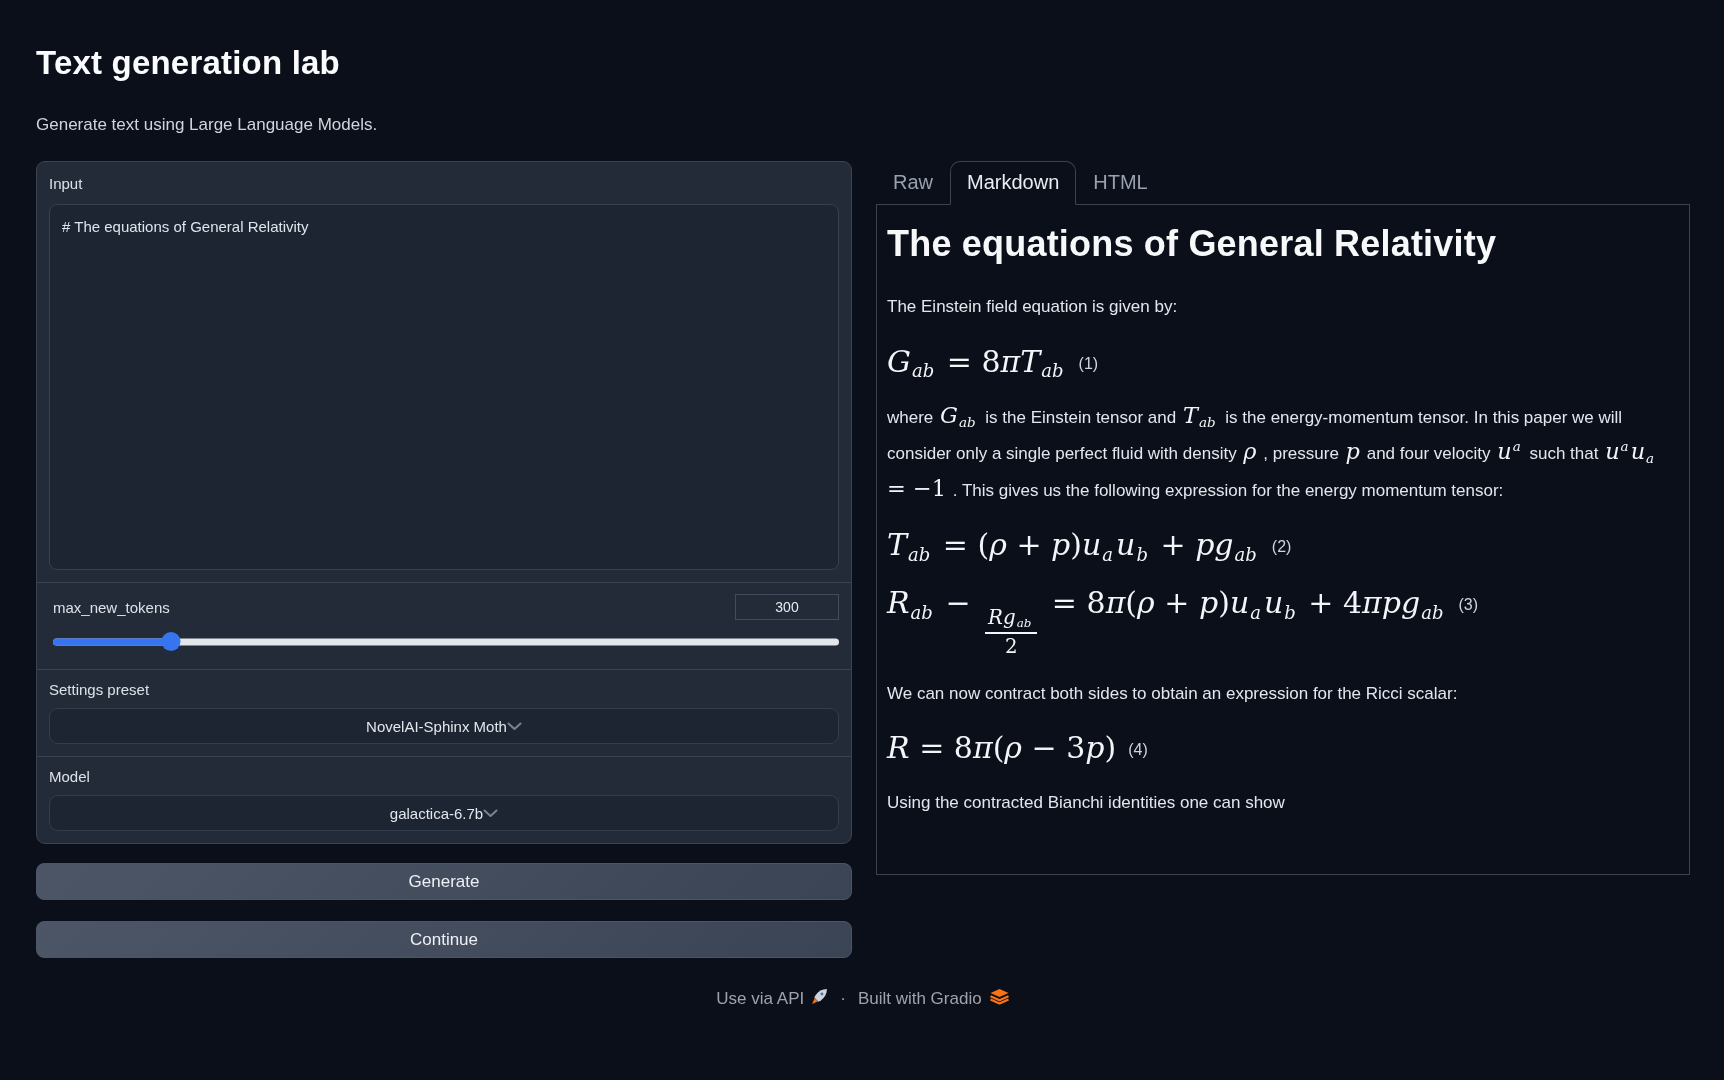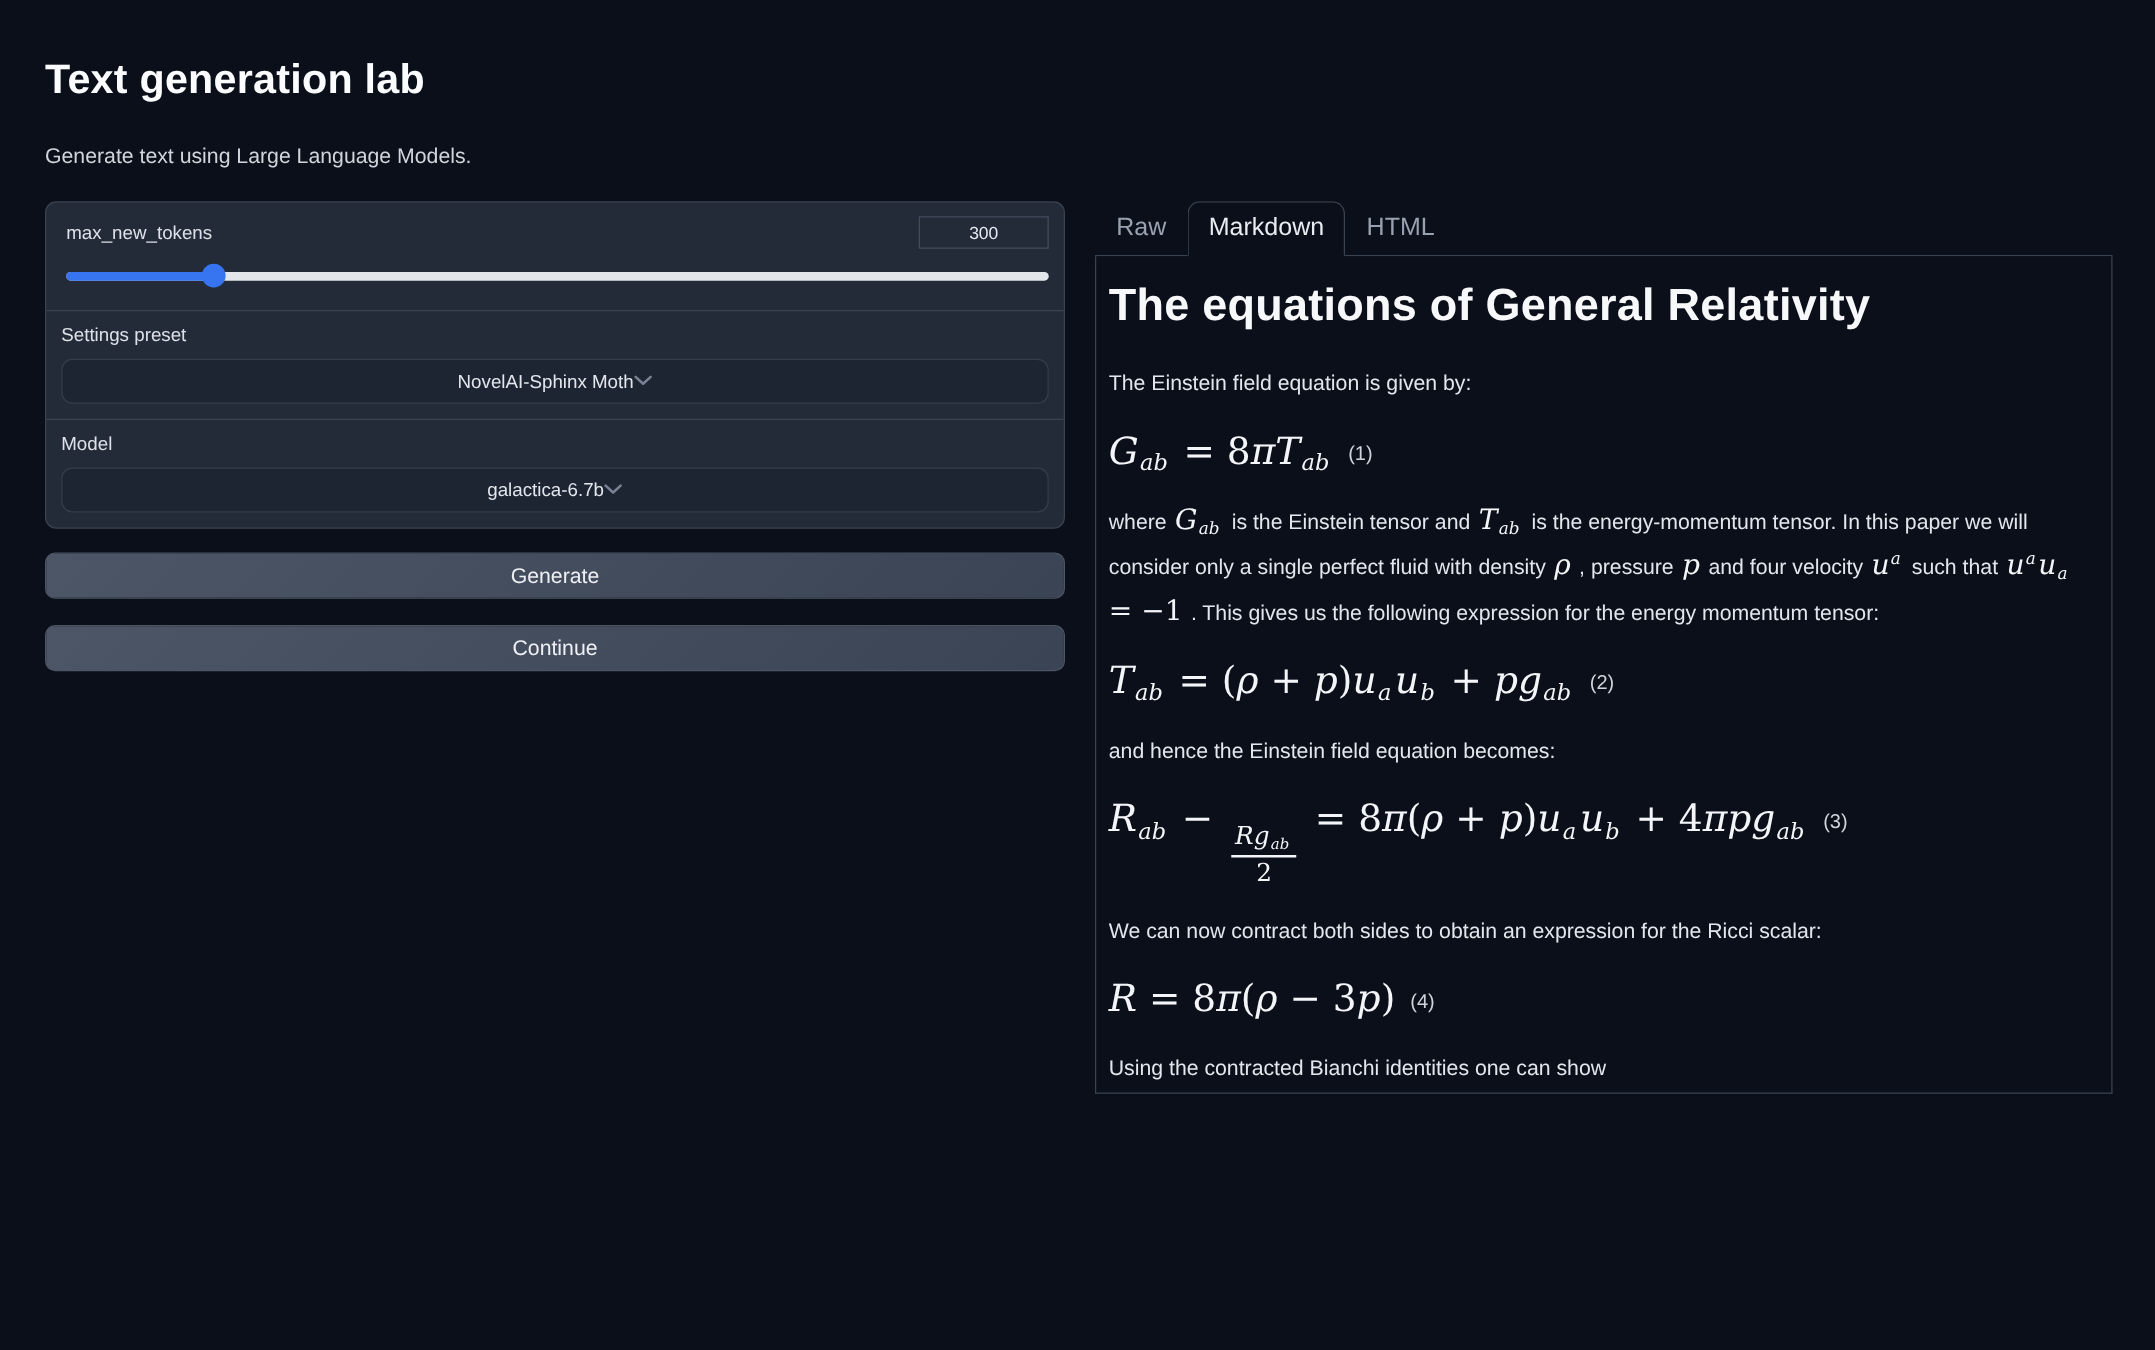--- a/index.html
+++ b/index.html
@@ -91,20 +91,24 @@
 <div id="app">
 
   <h1 class="page-title">Text generation lab</h1>
   <div class="page-subtitle">Generate text using Large Language Models.</div>
 
   <div class="columns">
 
     <div class="col-left">
       <section class="panel">
 
+        <div class="form-row input-row">
+          <label class="field-label">Input</label>
+          <textarea class="prompt" spellcheck="false" style=""># The equations of General Relativity</textarea>
+        </div>
 
         <div class="form-row slider-row">
           <div class="slider-head">
             <label class="field-label">max_new_tokens</label>
             <input class="numbox" value="300" style="">
           </div>
           <div class="slider">
             <div class="slider-track">
               <div class="slider-fill" style="width: 15%;"></div>
               <div class="slider-thumb" style="left: 15%;"></div>
@@ -148,28 +152,50 @@
           <button class="tab active">Markdown</button>
           <button class="tab">HTML</button>
         </div>
       <div class="output-panel">
         <h1 class="md-h1">The equations of General Relativity</h1>
         <div class="md-body">
             <p>The Einstein field equation is given by:</p>
             <div class="equation"><span class="math display"><span class="mi">G</span><span class="msub"><span class="mi">ab</span></span><span class="mn"> = </span><span class="mn">8</span><span class="mi">π</span><span class="mi">T</span><span class="msub"><span class="mi">ab</span></span></span><span class="eqnum">(1)</span></div>
             <p>where <span class="math inline"><span class="mi">G</span><span class="msub"><span class="mi">ab</span></span></span> is the Einstein tensor and <span class="math inline"><span class="mi">T</span><span class="msub"><span class="mi">ab</span></span></span> is the energy-momentum tensor. In this paper we will consider only a single perfect fluid with density <span class="math inline"><span class="mi">ρ</span></span> , pressure <span class="math inline"><span class="mi">p</span></span> and four velocity <span class="math inline"><span class="mi">u</span><span class="msup"><span class="mi">a</span></span></span> such that <span class="math inline"><span class="mi">u</span><span class="msup"><span class="mi">a</span></span><span class="mi">u</span><span class="msub"><span class="mi">a</span></span><span class="mn"> = −1</span></span> . This gives us the following expression for the energy momentum tensor:</p>
             <div class="equation"><span class="math display"><span class="mi">T</span><span class="msub"><span class="mi">ab</span></span><span class="mn"> = (</span><span class="mi">ρ</span><span class="mn"> + </span><span class="mi">p</span><span class="mn">)</span><span class="mi">u</span><span class="msub"><span class="mi">a</span></span><span class="mi">u</span><span class="msub"><span class="mi">b</span></span><span class="mn"> + </span><span class="mi">p</span><span class="mi">g</span><span class="msub"><span class="mi">ab</span></span></span><span class="eqnum">(2)</span></div>
-            <p>and hence the Einstein field equation becomes:</p>
             <div class="equation"><span class="math display"><span class="mi">R</span><span class="msub"><span class="mi">ab</span></span><span class="mn"> − </span><span class="frac">
                   <span class="num"><span class="mi">R</span><span class="mi">g</span><span class="msub"><span class="mi">ab</span></span></span>
                   <span class="den"><span class="mn">2</span></span>
                 </span><span class="mn"> = </span><span class="mn">8</span><span class="mi">π</span><span class="mn">(</span><span class="mi">ρ</span><span class="mn"> + </span><span class="mi">p</span><span class="mn">)</span><span class="mi">u</span><span class="msub"><span class="mi">a</span></span><span class="mi">u</span><span class="msub"><span class="mi">b</span></span><span class="mn"> + </span><span class="mn">4</span><span class="mi">π</span><span class="mi">p</span><span class="mi">g</span><span class="msub"><span class="mi">ab</span></span></span><span class="eqnum">(3)</span></div>
             <p>We can now contract both sides to obtain an expression for the Ricci scalar:</p>
             <div class="equation"><span class="math display"><span class="mi">R</span><span class="mn"> = </span><span class="mn">8</span><span class="mi">π</span><span class="mn">(</span><span class="mi">ρ</span><span class="mn"> − </span><span class="mn">3</span><span class="mi">p</span><span class="mn">)</span></span><span class="eqnum">(4)</span></div>
             <p>Using the contracted Bianchi identities one can show</p>
           </div>
       </div>
     </div>
 
   </div>
 
+  <div class="footer">
+    <a>
+      <span>Use via API</span>
+      <span>
+        <svg width="17" height="17" viewBox="0 0 16 16">
+          <path fill="#cbd5e1" d="M15 1c-4.6.1-8.1 2-10.6 5.5L3.1 9l3.9 3.9 2.5-1.4C12.9 9 14.9 5.6 15 1z"></path>
+          <circle cx="10.3" cy="5.7" r="1.4" fill="#64748b"></circle>
+          <path fill="#f97316" d="M3.4 9.6 1 15l5.4-2.4z"></path>
+        </svg>
+      </span>
+    </a>
+    <span class="dot-sep">·</span>
+    <a>
+      <span>Built with Gradio</span>
+      <span>
+        <svg width="21" height="17" viewBox="0 0 21 17">
+          <path d="M10.5 1 L19.5 5 L10.5 9 L1.5 5 Z" fill="#f97316"></path>
+          <path d="M1.5 8.2 L10.5 12.2 L19.5 8.2" fill="none" stroke="#f97316" stroke-width="2.2" stroke-linejoin="round"></path>
+          <path d="M1.5 11.4 L10.5 15.4 L19.5 11.4" fill="none" stroke="#f97316" stroke-width="2.2" stroke-linejoin="round"></path>
+        </svg>
+      </span>
+    </a>
+  </div>
 
 </div>
 
 </body></html>

